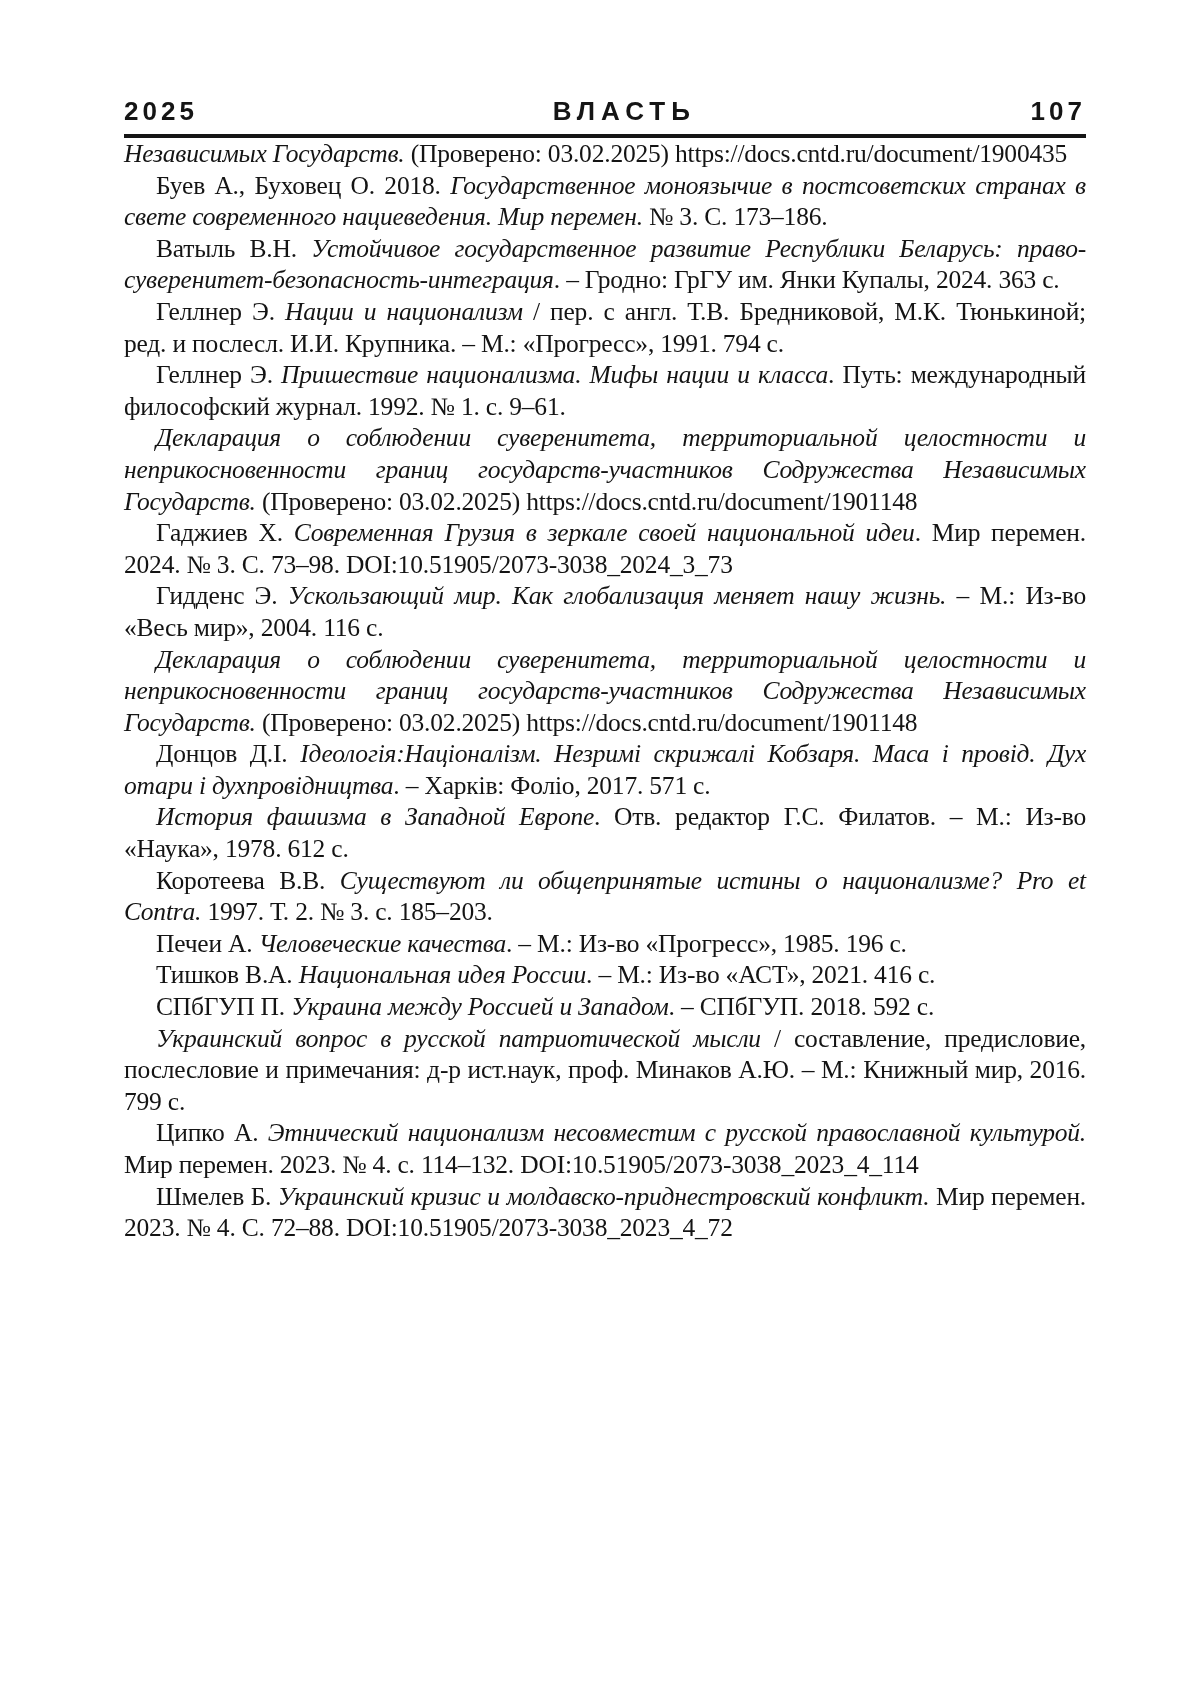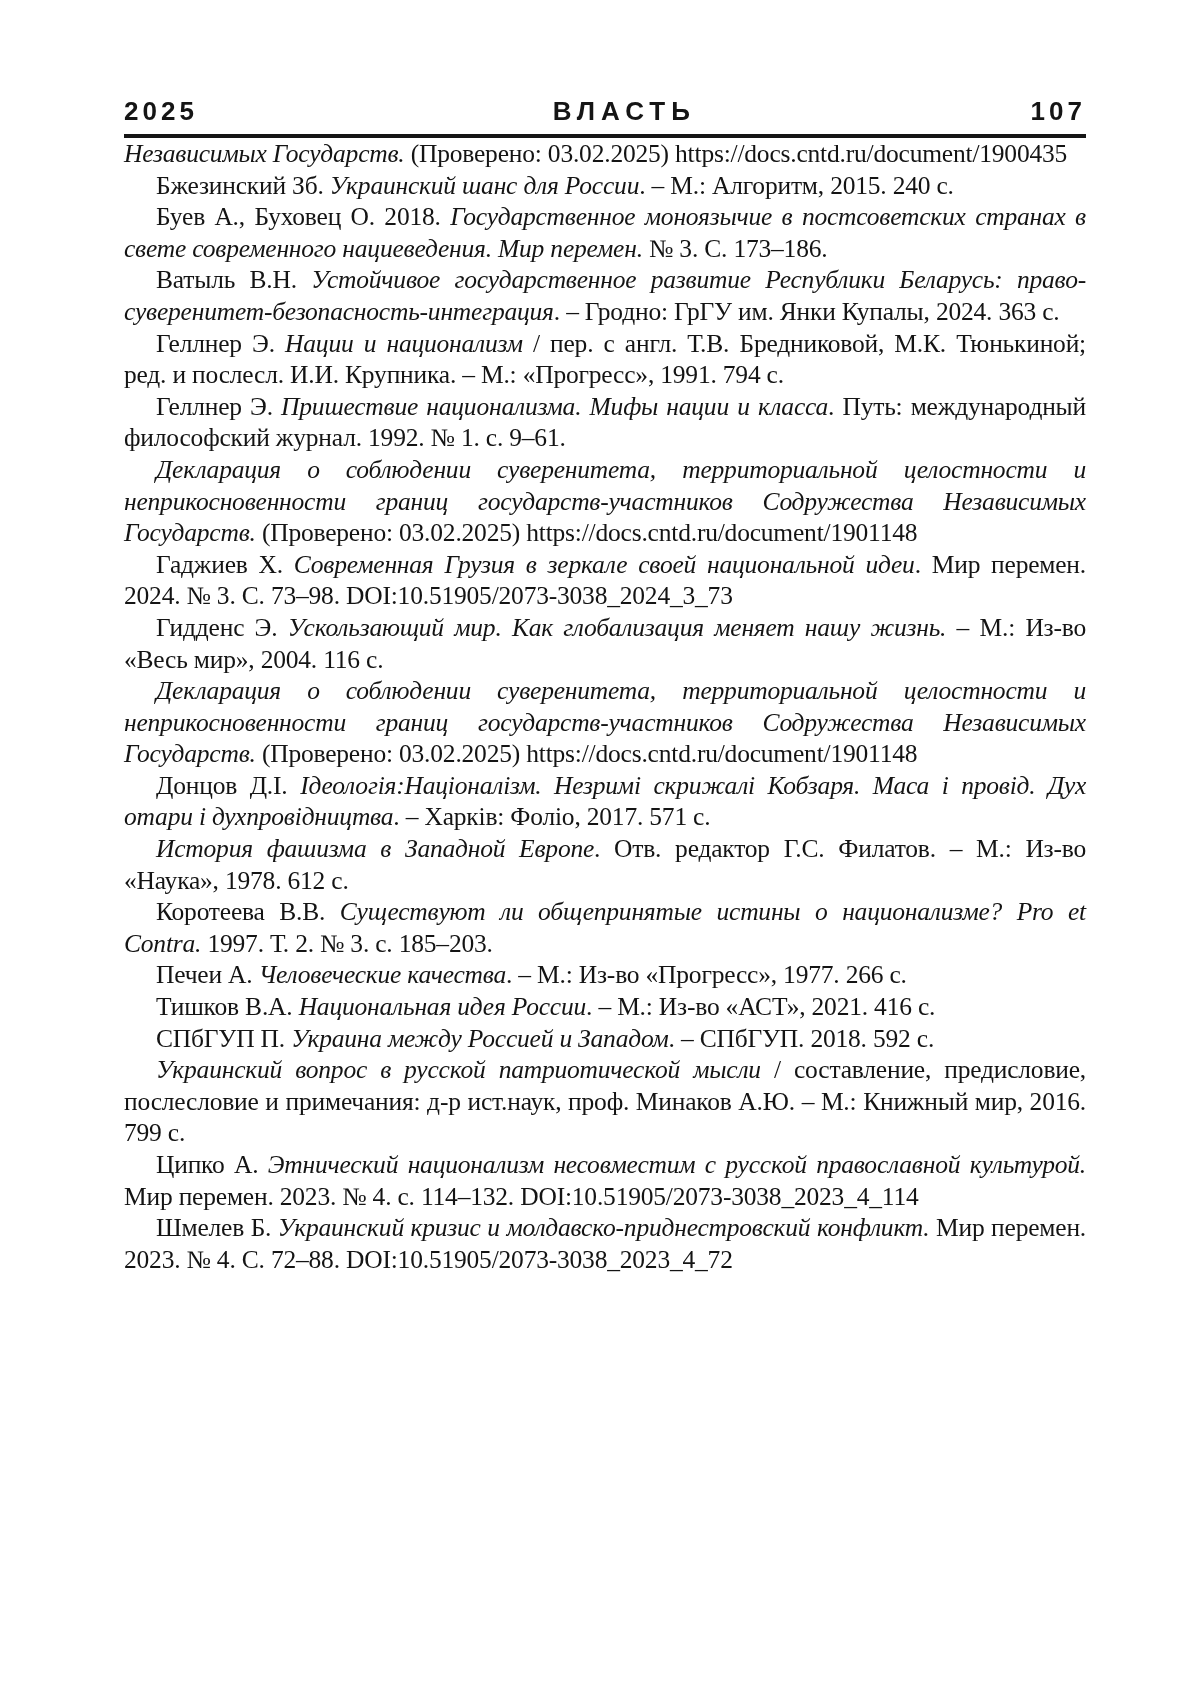--- a/index.html
+++ b/index.html
@@ -67,33 +67,32 @@
   <div class="content">
 
     <header class="running-head">
       <span class="year">2025</span>
       <span class="journal">ВЛАСТЬ</span>
       <span class="pageno">107</span>
     </header>
 
     <main class="refs">
         <p class="no-indent"><span class="it">Независимых Государств.</span><span> (Проверено: 03.02.2025) https://docs.cntd.ru/document/1900435</span></p>
-        <p class=""><span>Бжезинский Зб. </span><span class="it">Украинский шанс для России</span><span>. – М.: Алгоритм, 2015. 240 с.</span></p>
         <p class=""><span>Буев А., Буховец О. 2018. </span><span class="it">Государственное моноязычие в постсоветских странах в свете современного нациеведения. Мир перемен.</span><span> № 3. С. 173–186.</span></p>
         <p class=""><span>Ватыль В.Н. </span><span class="it">Устойчивое государственное развитие Республики Беларусь: право-суверенитет-безопасность-интеграция</span><span>. – Гродно: ГрГУ им. Янки Купалы, 2024. 363 с.</span></p>
         <p class=""><span>Геллнер Э. </span><span class="it">Нации и национализм</span><span> / пер. с англ. Т.В. Бредниковой, М.К. Тюнькиной; ред. и послесл. И.И. Крупника. – М.: «Прогресс», 1991. 794 с.</span></p>
         <p class=""><span>Геллнер Э. </span><span class="it">Пришествие национализма. Мифы нации и класса</span><span>. Путь: международный философский журнал. 1992. № 1. с. 9–61.</span></p>
         <p class=""><span class="it">Декларация о соблюдении суверенитета, территориальной целостности и неприкосновенности границ государств-участников Содружества Независимых Государств.</span><span> (Проверено: 03.02.2025) https://docs.cntd.ru/document/1901148</span></p>
         <p class=""><span>Гаджиев Х. </span><span class="it">Современная Грузия в зеркале своей национальной идеи</span><span>. Мир перемен. 2024. № 3. С. 73–98. DOI:10.51905/2073-3038_2024_3_73</span></p>
         <p class=""><span>Гидденс Э. </span><span class="it">Ускользающий мир. Как глобализация меняет нашу жизнь.</span><span> – М.: Из-во «Весь мир», 2004. 116 с.</span></p>
         <p class=""><span class="it">Декларация о соблюдении суверенитета, территориальной целостности и неприкосновенности границ государств-участников Содружества Независимых Государств.</span><span> (Проверено: 03.02.2025) https://docs.cntd.ru/document/1901148</span></p>
         <p class=""><span>Донцов Д.І. </span><span class="it">Ідеологія:Націоналізм. Незримі скрижалі Кобзаря. Маса і провід. Дух отари і духпровідництва</span><span>. – Харків: Фоліо, 2017. 571 с.</span></p>
         <p class=""><span class="it">История фашизма в Западной Европе</span><span>. Отв. редактор Г.С. Филатов. – М.: Из-во «Наука», 1978. 612 с.</span></p>
         <p class=""><span>Коротеева В.В. </span><span class="it">Существуют ли общепринятые истины о национализме? Pro et Contra.</span><span> 1997. Т. 2. № 3. с. 185–203.</span></p>
-        <p class=""><span>Печеи А. </span><span class="it">Человеческие качества</span><span>. – М.: Из-во «Прогресс», 1977. 266 с.</span></p>
+        <p class=""><span>Печеи А. </span><span class="it">Человеческие качества</span><span>. – М.: Из-во «Прогресс», 1985. 196 с.</span></p>
         <p class=""><span>Тишков В.А. </span><span class="it">Национальная идея России</span><span>. – М.: Из-во «АСТ», 2021. 416 с.</span></p>
         <p class=""><span>СПбГУП П. </span><span class="it">Украина между Россией и Западом</span><span>. – СПбГУП. 2018. 592 с.</span></p>
         <p class=""><span class="it">Украинский вопрос в русской патриотической мысли</span><span> / составление, предисловие, послесловие и примечания: д-р ист.наук, проф. Минаков А.Ю. – М.: Книжный мир, 2016. 799 с.</span></p>
         <p class=""><span>Ципко А. </span><span class="it">Этнический национализм несовместим с русской православной культурой.</span><span> Мир перемен. 2023. № 4. с. 114–132. DOI:10.51905/2073-3038_2023_4_114</span></p>
         <p class=""><span>Шмелев Б. </span><span class="it">Украинский кризис и молдавско-приднестровский конфликт.</span><span> Мир перемен. 2023. № 4. С. 72–88. DOI:10.51905/2073-3038_2023_4_72</span></p>
       </main>
 
   </div>
 </div>
 

